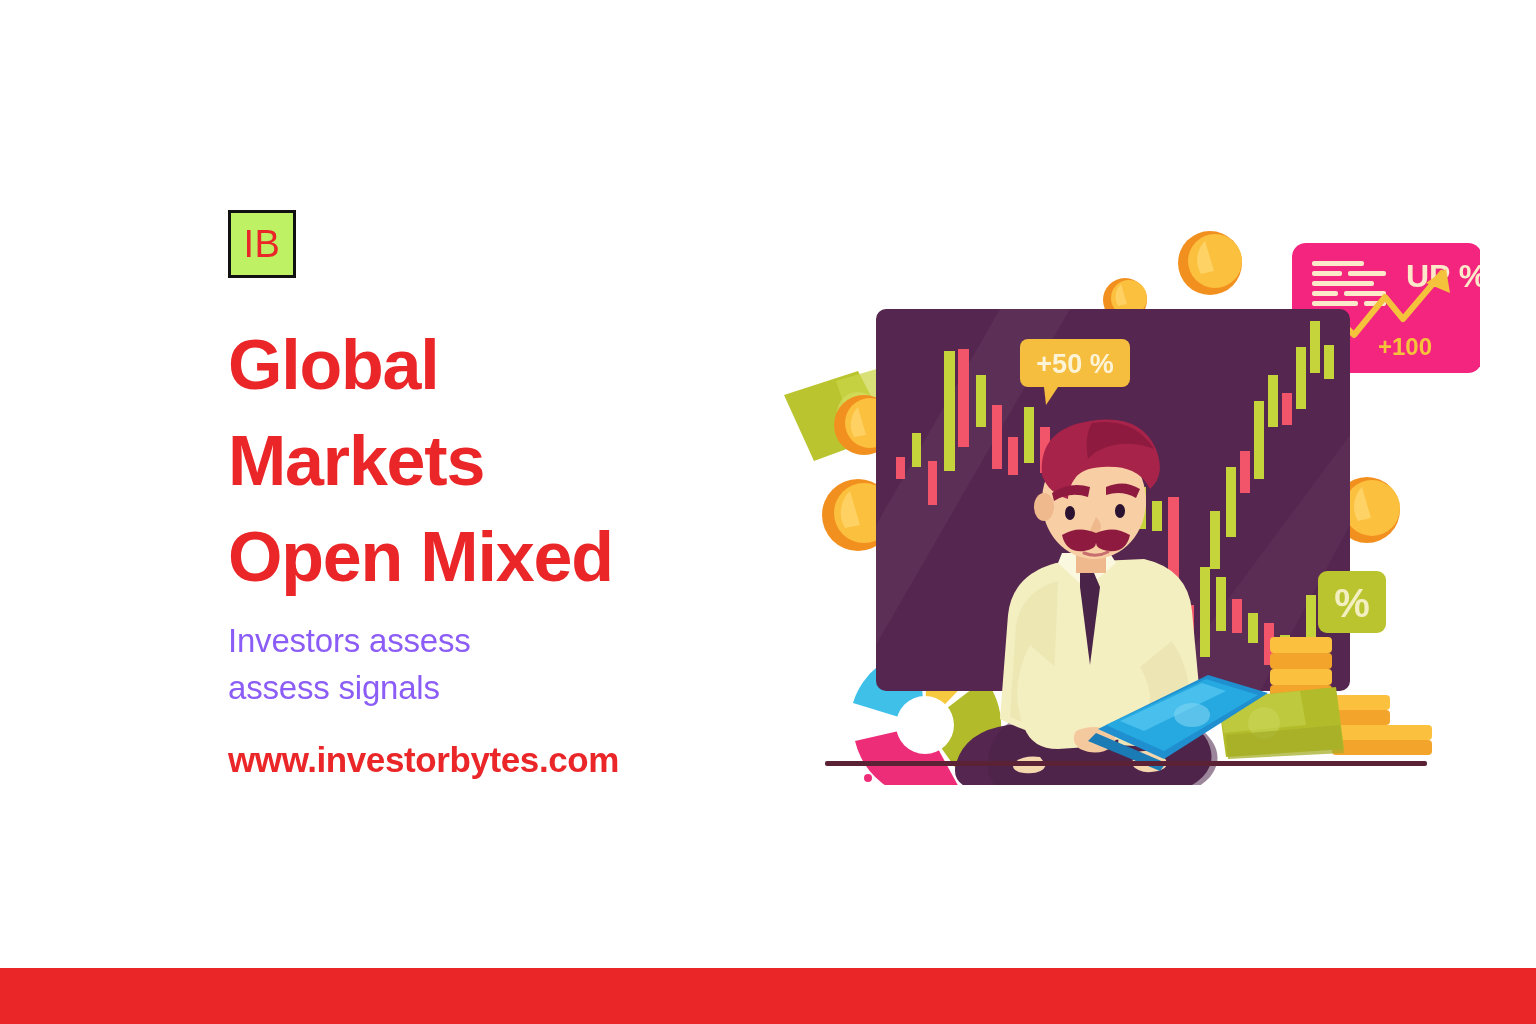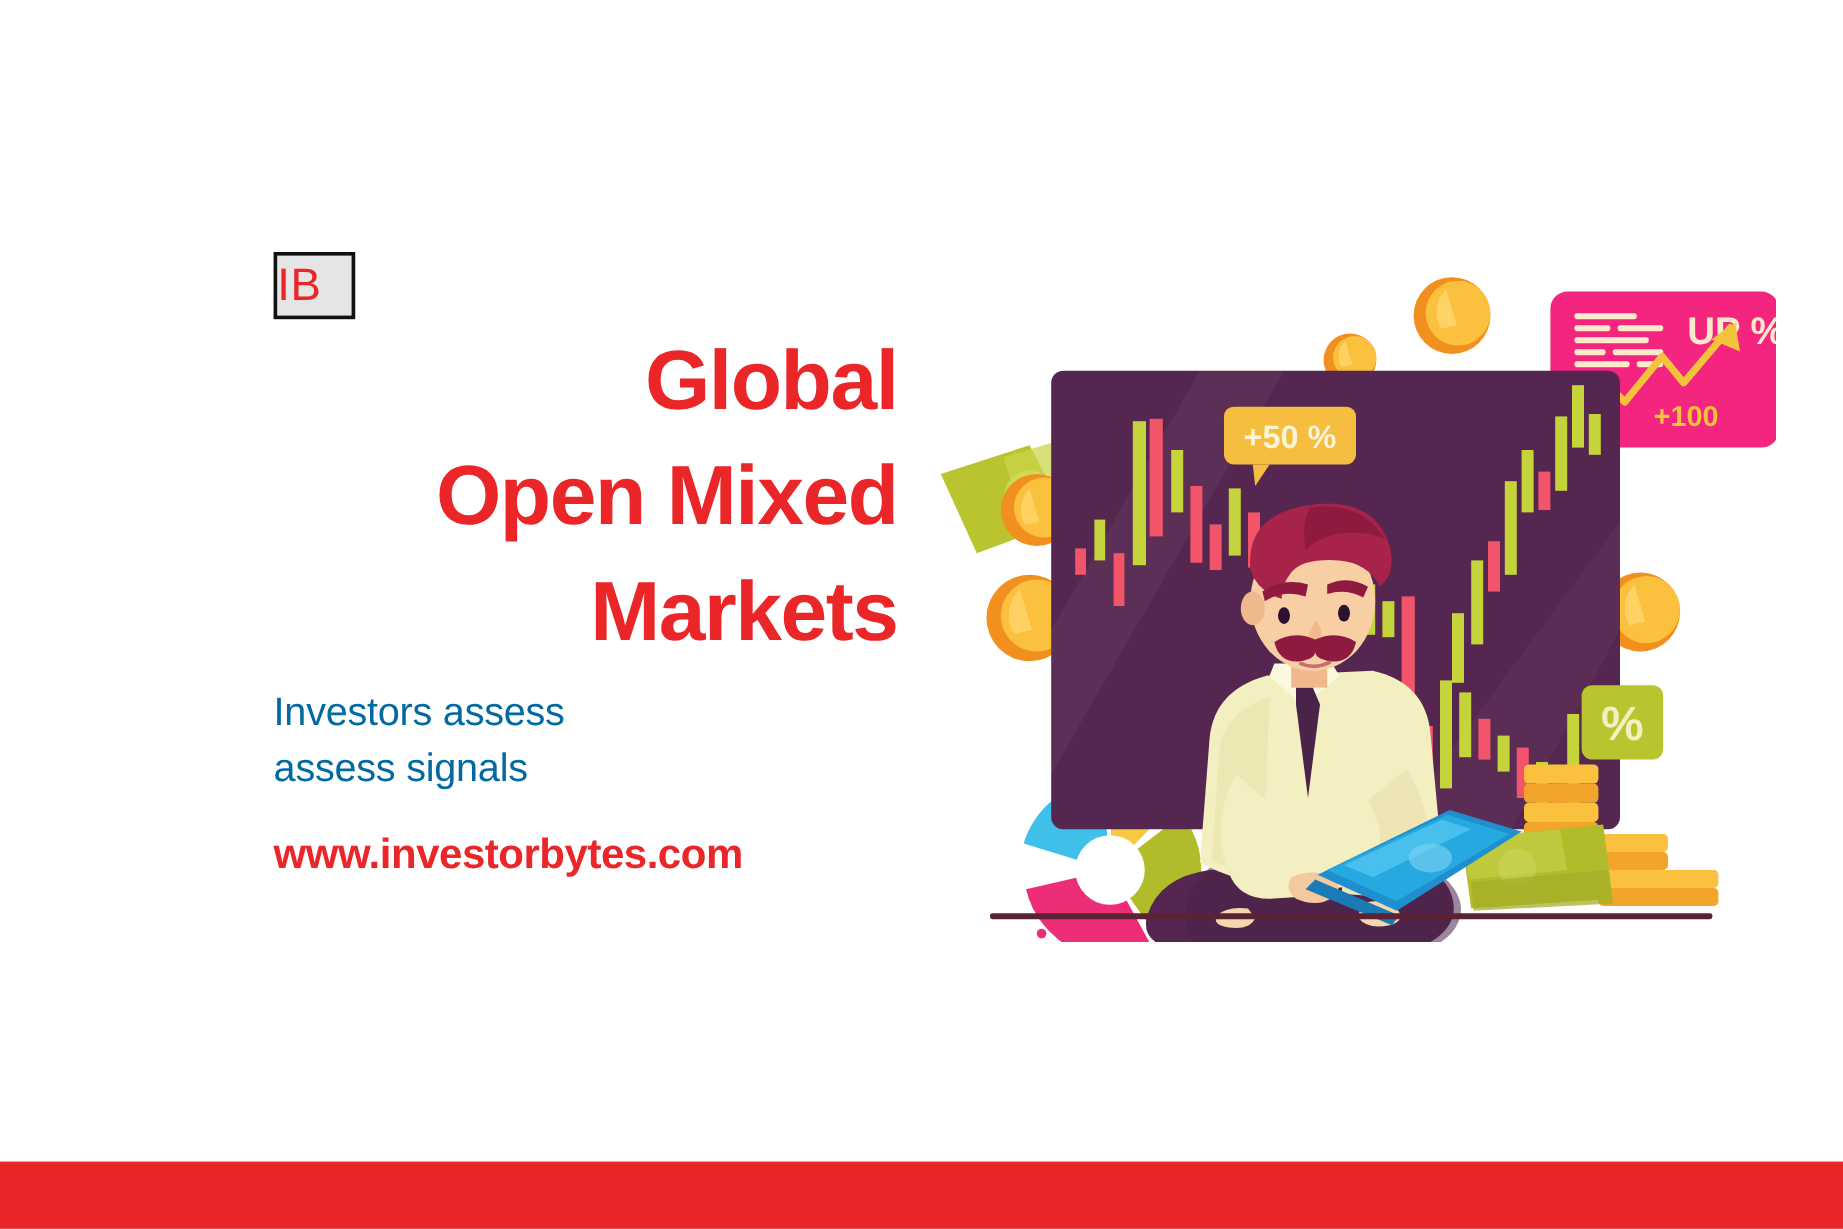--- a/index.html
+++ b/index.html
@@ -19,55 +19,55 @@
   
   .left-col {
     position: absolute;
     left: 228px;
     top: 210px;
     width: 520px;
   }
 
   .logo-box {
     width: 68px;
-    height: 56px;
+    height: 68px;
     border: 3px solid #111111;
     box-sizing: border-box;
     display: flex;
     align-items: center;
-    background: #e5e5e5;
+    justify-content: center;
+    background: #bef264;
   }
   .logo-text {
     color: #EA2629;
     font-size: 38px;
     font-weight: 400;
     letter-spacing: 0.5px;
     line-height: 1;
     font-family: "Liberation Sans", sans-serif;
   }
 
   .headline {
-    margin-top: 16px;
-    text-align: right;
+    margin-top: 52px;
   }
   .headline-line {
     color: #EA2629;
     font-size: 70px;
     font-weight: bold;
     line-height: 1.0;
     letter-spacing: -1.2px;
     margin-bottom: 26px;
     white-space: nowrap;
   }
 
   .subhead {
     margin-top: 8px;
   }
   .subhead-line {
-    color: #0369a1;
+    color: #8b5cf6;
     font-size: 33px;
     font-weight: 400;
     line-height: 1.42;
     letter-spacing: -0.2px;
     white-space: nowrap;
   }
 
   .site-url {
     margin-top: 28px;
     color: #EA2629;
@@ -101,22 +101,22 @@
 <body>
 
 <div class="left-col">
 
   <div class="logo-box">
     <span class="logo-text">IB</span>
   </div>
 
   <div class="headline">
     <div class="headline-line">Global</div>
+    <div class="headline-line">Markets</div>
     <div class="headline-line">Open Mixed</div>
-    <div class="headline-line">Markets</div>
   </div>
 
   <div class="subhead">
     <div class="subhead-line">Investors assess</div>
     <div class="subhead-line">assess signals</div>
   </div>
 
   <div class="site-url">www.investorbytes.com</div>
 </div>
 

